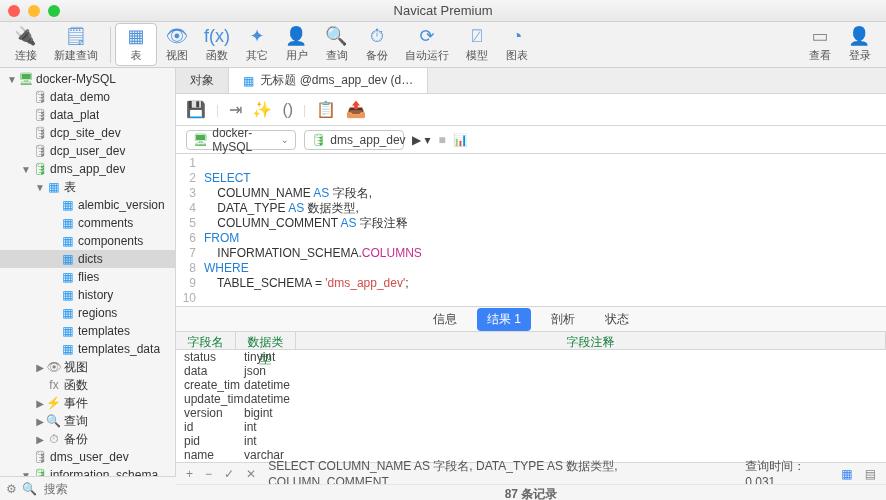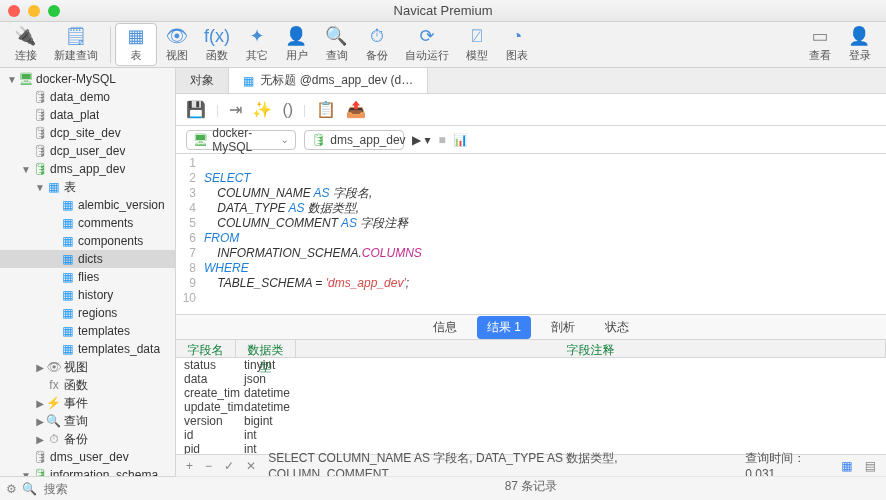--- a/index.html
+++ b/index.html
@@ -32,34 +32,34 @@
 .tab { padding:0 14px; display:flex; align-items:center; gap:6px; border-right:1px solid #d6d6d6; background:#e8e8e8; cursor:pointer; color:#444; }
 .tab.active { background:#fff; }
 .editor-tools { height:32px; border-bottom:1px solid #d6d6d6; display:flex; align-items:center; gap:10px; padding:0 10px; color:#666; }
 .editor-tools .ico { font-size:16px; color:#777; cursor:pointer; }
 .conn-row { height:28px; border-bottom:1px solid #d6d6d6; display:flex; align-items:center; gap:8px; padding:0 10px; }
 .dd { display:flex; align-items:center; border:1px solid #c8c8c8; border-radius:4px; height:20px; padding:0 6px; background:#fff; cursor:pointer; gap:4px; color:#444; }
 .dd .arr { color:#888; font-size:10px; }
 .playbtn { color:#444; cursor:pointer; }
 .editor { flex:0 0 auto; display:flex; font-family:Menlo,Monaco,monospace; font-size:12px; background:#fff; }
 .gutter { width:28px; text-align:right; padding-right:8px; color:#b0b0b0; line-height:15px; padding-top:2px; }
-.code { flex:1; line-height:15px; padding-top:2px; white-space:pre; color:#333;font-style:italic; }
+.code { flex:1; line-height:15px; padding-top:2px; white-space:pre; color:#333; }
 .kw{color:#1e7fd6;} .kw2{color:#c42f8e;} .str{color:#d14b4b;}
-.result-tabs { height:26px; display:flex; justify-content:center; align-items:center; gap:10px; border-top:1px solid #d6d6d6; border-bottom:1px solid #d6d6d6; background:#f8f8f8;margin-top:8px; }
+.result-tabs { height:26px; display:flex; justify-content:center; align-items:center; gap:10px; border-top:1px solid #d6d6d6; border-bottom:1px solid #d6d6d6; background:#f8f8f8; }
 .rtab { padding:3px 10px; border-radius:4px; cursor:pointer; color:#444; }
 .rtab.active { background:#3b82f6; color:#fff; }
 .grid-head { display:flex; background:#f2f2f2; border-bottom:1px solid #d6d6d6; height:18px; }
 .gh { padding:2px 8px; border-right:1px solid #d6d6d6; color:#15803d;text-align:center; }
 .grid { overflow:auto; flex:1; }
 .grow { display:flex; height:14px; }
 .gc { padding:0 8px; color:#444; }
 .c1{width:60px;} .c2{width:60px;} .c3{flex:1;}
 .statusbar { height:22px; border-top:1px solid #d6d6d6; background:#f5f5f5; display:flex; align-items:center; padding:0 10px; gap:12px; color:#555; }
 .statusbar .spacer{flex:1;}
-.countbar { height:24px; text-align:center; color:#666; background:#f5f5f5; border-top:1px solid #e6e6e6; line-height:18px; }
+.countbar { height:16px; text-align:center; color:#666; background:#f5f5f5; border-top:1px solid #e6e6e6; line-height:18px;font-weight:bold; }
 </style>
 </head>
 <body>
 
 <div class="titlebar">
   <div class="traffic">
     <div class="dot r"></div>
     <div class="dot y"></div>
     <div class="dot g"></div>
   </div>

